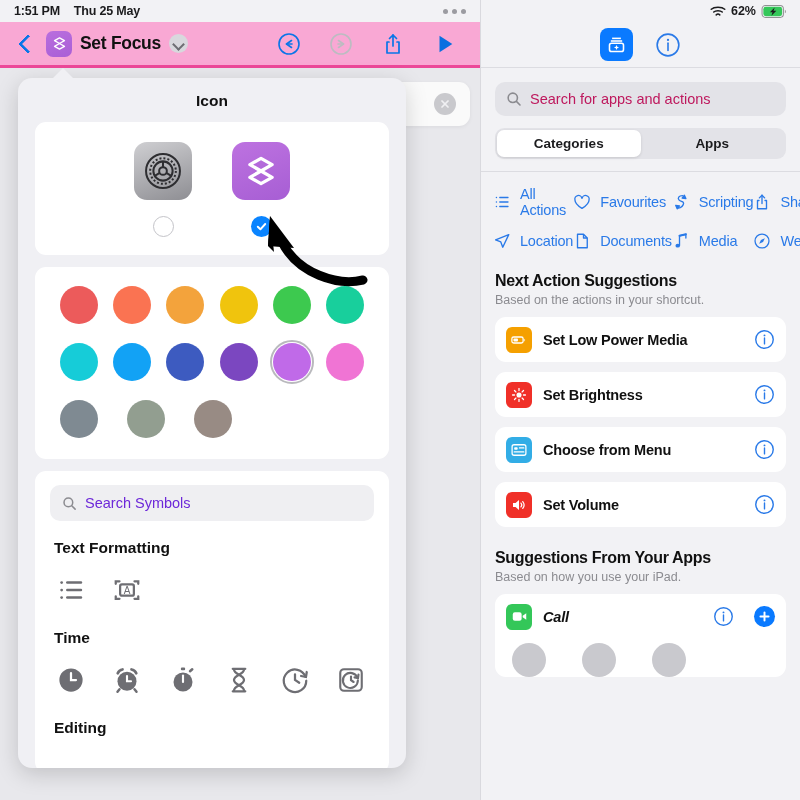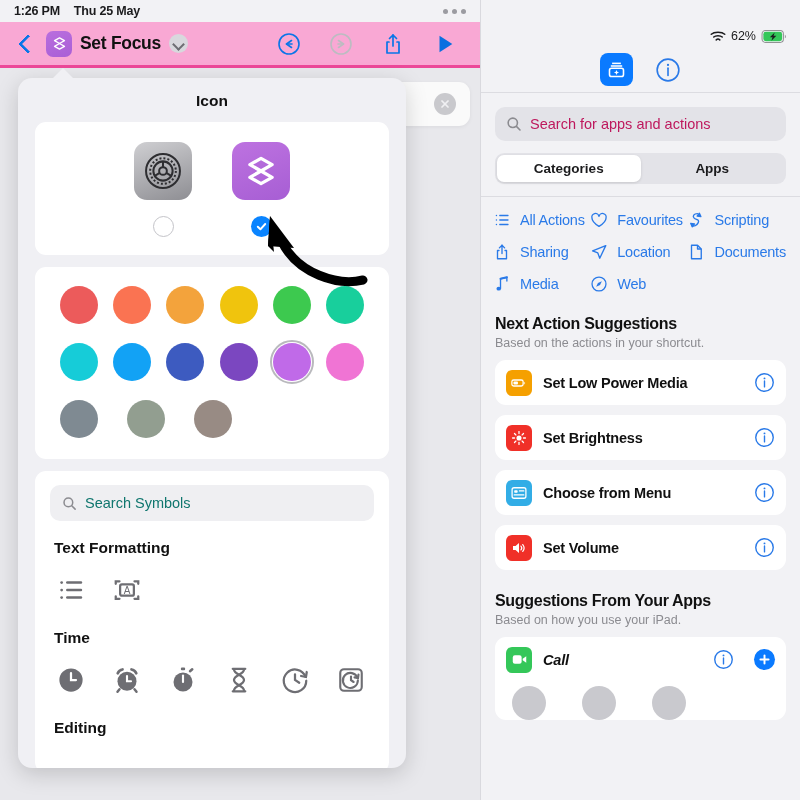--- a/index.html
+++ b/index.html
@@ -94,21 +94,21 @@
   .swatch { width: 38px; height: 38px; border-radius: 50%; }
   .swatch-wrap.selected::after {
     content: ""; position: absolute; inset: 0; border-radius: 50%; border: 2.5px solid #b9b9bd;
   }
 
   #symbol-card { padding: 14px 15px 20px; min-height: 280px; }
   .sym-search {
     height: 36px; background: #efeff2; border-radius: 10px;
     display: flex; align-items: center; gap: 8px; padding: 0 12px; margin-bottom: 18px;
   }
-  .sym-search span { font-size: 14.5px; color: #0f766e; }
+  .sym-search span { font-size: 14.5px; color: #6d28d9; }
   .sym-group-title { font-size: 15.5px; font-weight: bold; color: #111; margin: 0 0 16px 4px; }
   .sym-row { display: flex; gap: 22px; margin: 0 0 22px 4px; align-items: center; }
   .sym { width: 34px; height: 34px; display: flex; align-items: center; justify-content: center; }
 
   
   #bg-action-card {
     position: absolute; left: 330px; top: 82px; width: 140px; height: 44px;
     background: #fafafa; border-radius: 11px; box-shadow: 0 1px 4px rgba(0,0,0,0.06);
   }
   #bg-close-btn {
@@ -119,21 +119,21 @@
   
   #arrow-annotation { position: absolute; left: 258px; top: 208px; width: 120px; height: 80px; z-index: 10; }
 
   
   #right-pane {
     position: absolute; left: 480px; top: 0; width: 320px; height: 800px;
     background: #f2f2f5; border-left: 1px solid #d9d9de;
   }
   #right-statusbar {
     height: 22px; display: flex; align-items: center; justify-content: flex-end;
-    padding: 0 12px; gap: 5px; font-size: 12.5px; font-weight: normal; color: #1b1b1d; margin-top: 25px;
+    padding: 0 12px; gap: 5px; font-size: 12.5px; font-weight: bold; color: #1b1b1d;
   }
   #right-toolbar {
     height: 46px; display: flex; align-items: center; justify-content: center; gap: 22px;
     border-bottom: 1px solid #dcdce1;
   }
   .library-btn {
     width: 33px; height: 33px; border-radius: 8px; background: #0a7aff;
     display: flex; align-items: center; justify-content: center;
   }
   #right-search {
@@ -145,21 +145,21 @@
     margin: 0 14px 12px; height: 31px; background: #e3e3e8; border-radius: 9px;
     display: flex; padding: 2px;
   }
   .seg {
     flex: 1; display: flex; align-items: center; justify-content: center;
     font-size: 13.5px; font-weight: bold; color: #1b1b1d; border-radius: 7px;
   }
   .seg.active { background: #fff; box-shadow: 0 1px 3px rgba(0,0,0,0.12); }
   #cat-divider { height: 1px; background: #dcdce1; margin: 0 0 14px; }
   #categories-grid {
-    display: grid; grid-template-columns: 1fr 1fr 1fr; row-gap: 14px; padding: 0 14px 0 12px;
+    display: grid; grid-template-columns: 1fr 1fr 1fr 1fr; row-gap: 14px; padding: 0 14px 0 12px;
   }
   .cat { display: flex; align-items: center; gap: 9px; }
   .cat-label { font-size: 14.5px; color: #2a7ae8; letter-spacing: -0.2px; }
   .section-head { padding: 22px 14px 0; }
   .section-title { font-size: 16px; font-weight: bold; color: #111; letter-spacing: -0.3px; }
   .section-sub { font-size: 12.5px; color: #8b8b90; margin-top: 3px; }
   .action-list { padding: 10px 14px 0; display: flex; flex-direction: column; gap: 10px; }
   .action-row {
     background: #fff; border-radius: 11px; height: 45px;
     display: flex; align-items: center; padding: 0 11px; gap: 11px;
@@ -179,21 +179,21 @@
   .avatar { width: 34px; height: 34px; border-radius: 50%; background: #c9c9ce; }
 </style>
 </head>
 <body>
 
 <div id="root">
 
   <div id="left-pane">
 
     <div id="left-statusbar">
-      <span class="time">1:26 PM</span>
+      <span class="time">1:51 PM</span>
       <span class="date">Thu 25 May</span>
       <span class="dots-menu">
           <i></i>
           <i></i>
           <i></i>
         </span>
     </div>
 
     <div id="left-toolbar">
       <div class="back-chevron"></div>

